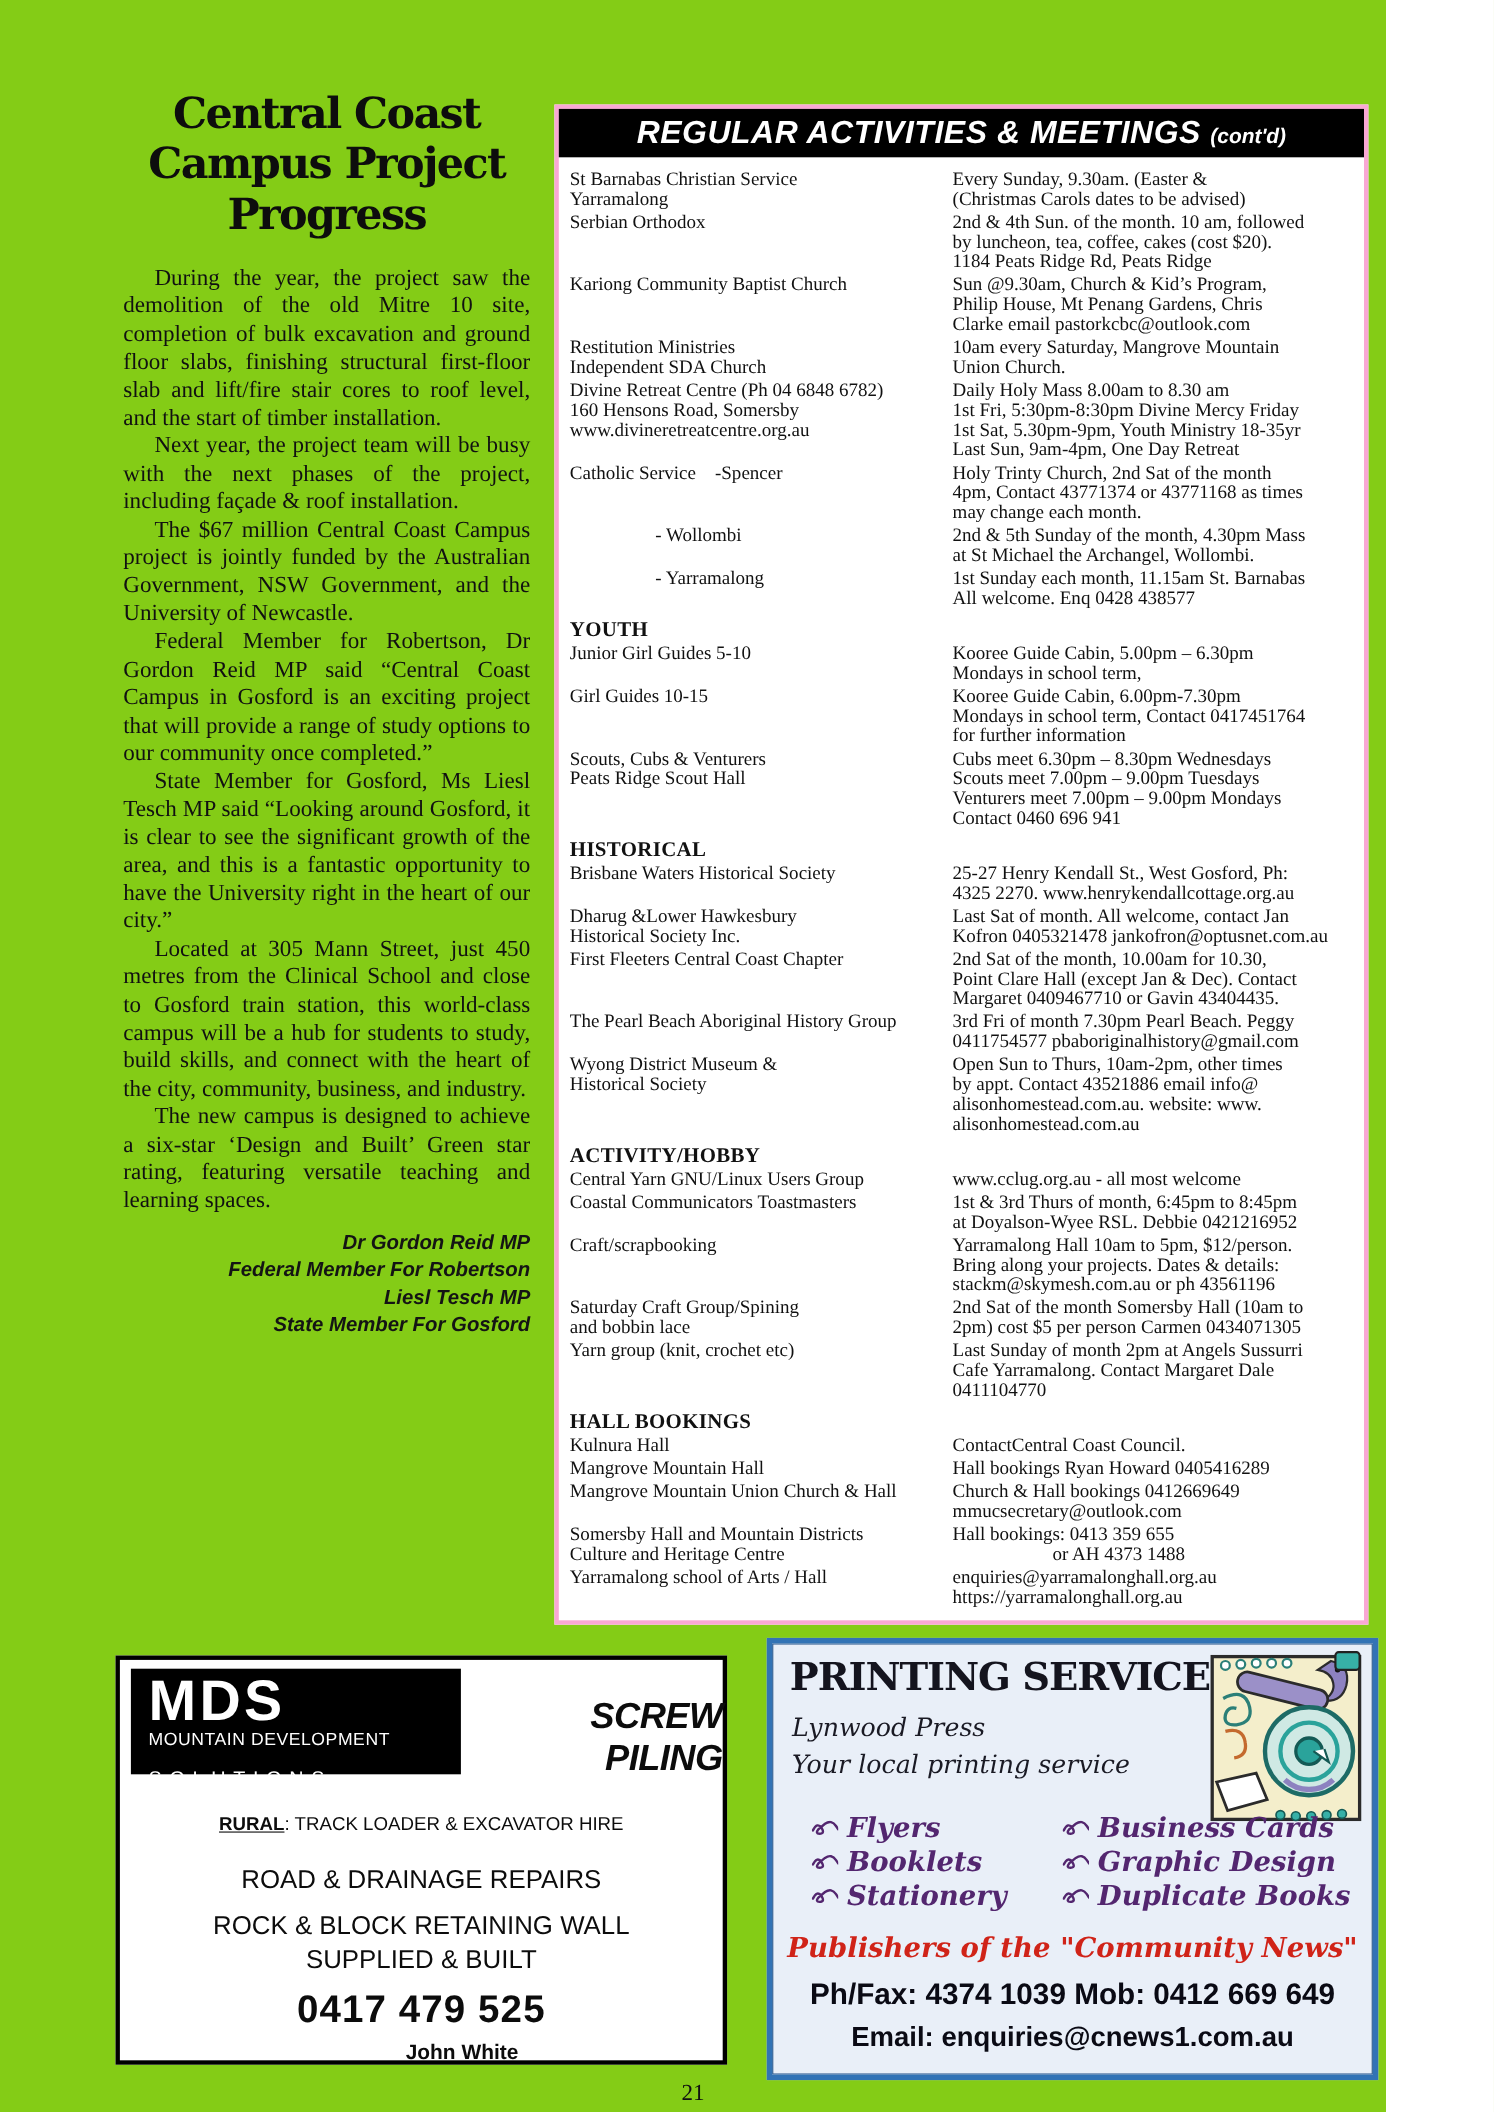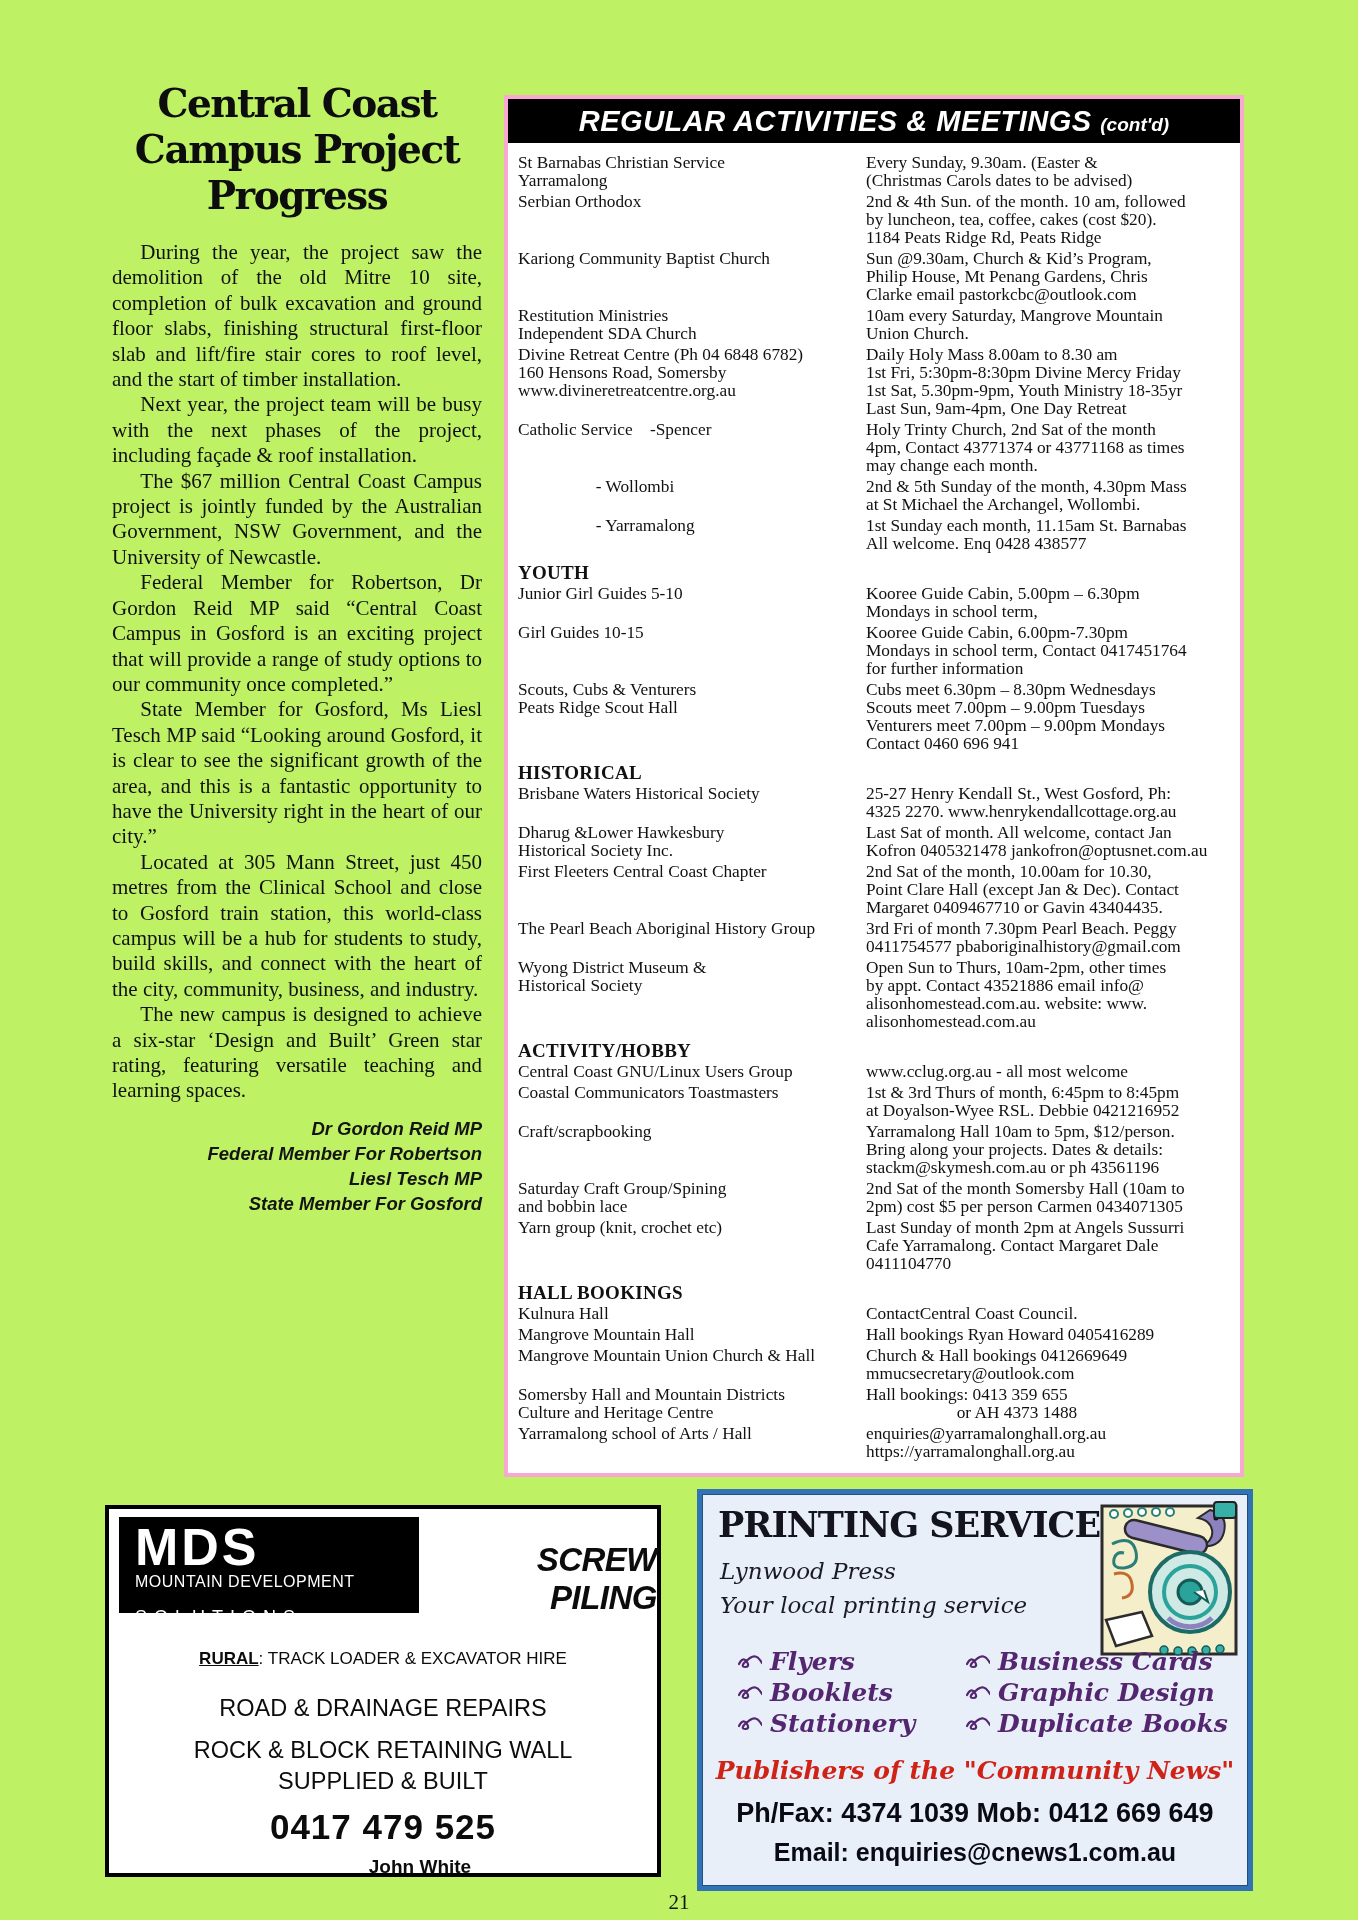--- a/index.html
+++ b/index.html
@@ -1,17 +1,17 @@
 <!DOCTYPE html>
 <html><head>
 <meta charset="utf-8">
 <style>
   html,body { margin:0; padding:0; background:#ffffff; }
   .page {
-    position:relative; width:1358px; height:1920px; background:#bef264;
+    position:relative; width:1260px; height:1920px; background:#84cc16;
     font-family:"Liberation Serif", serif; color:#111; overflow:hidden;
   }
 
   
   .article { position:absolute; left:112px; top:80px; width:370px; }
   .article-title { text-align:center; font-family:"DejaVu Serif", serif;
     font-weight:700; font-size:39px; line-height:46px; letter-spacing:-1.5px; color:#0d0d0d; }
   .article-body { margin-top:22px; font-size:21px; line-height:25.4px; text-align:justify; }
   .article-body p { margin:0; text-indent:1.35em; }
   .byline { margin-top:12px; text-align:right;
@@ -214,21 +214,21 @@
         <div class="act-row">
           <div class="act-label">Wyong District Museum &amp;
 Historical Society</div>
           <div class="act-details">Open Sun to Thurs, 10am-2pm, other times
 by appt. Contact 43521886 email info@
 alisonhomestead.com.au.  website: www.
 alisonhomestead.com.au</div>
         </div>
         <div class="act-section">ACTIVITY/HOBBY</div>
         <div class="act-row">
-          <div class="act-label">Central Coast GNU/Linux Users Group</div>
+          <div class="act-label">Central Yarn GNU/Linux Users Group</div>
           <div class="act-details">www.cclug.org.au - all most welcome</div>
         </div>
         <div class="act-row">
           <div class="act-label">Coastal Communicators Toastmasters</div>
           <div class="act-details">1st &amp; 3rd Thurs of month, 6:45pm to 8:45pm
 at Doyalson-Wyee RSL. Debbie 0421216952</div>
         </div>
         <div class="act-row">
           <div class="act-label">Craft/scrapbooking</div>
           <div class="act-details">Yarramalong Hall 10am to 5pm, $12/person.

